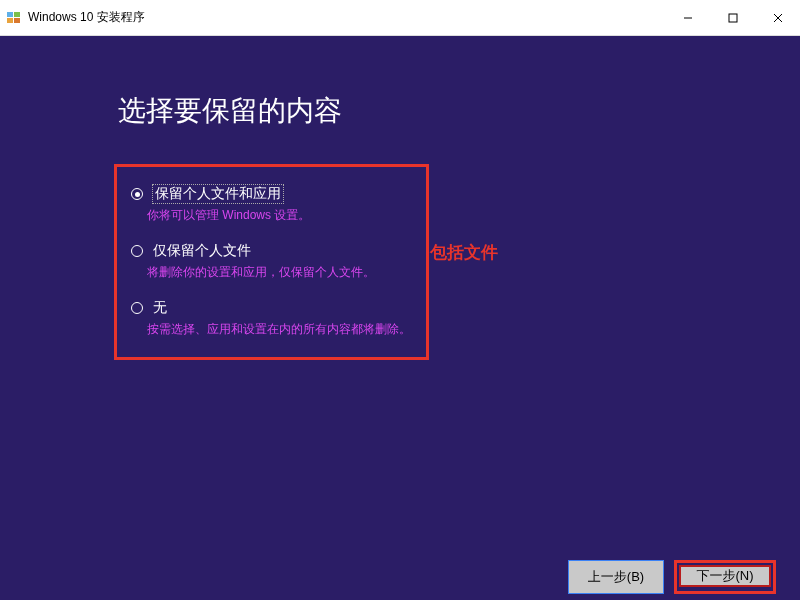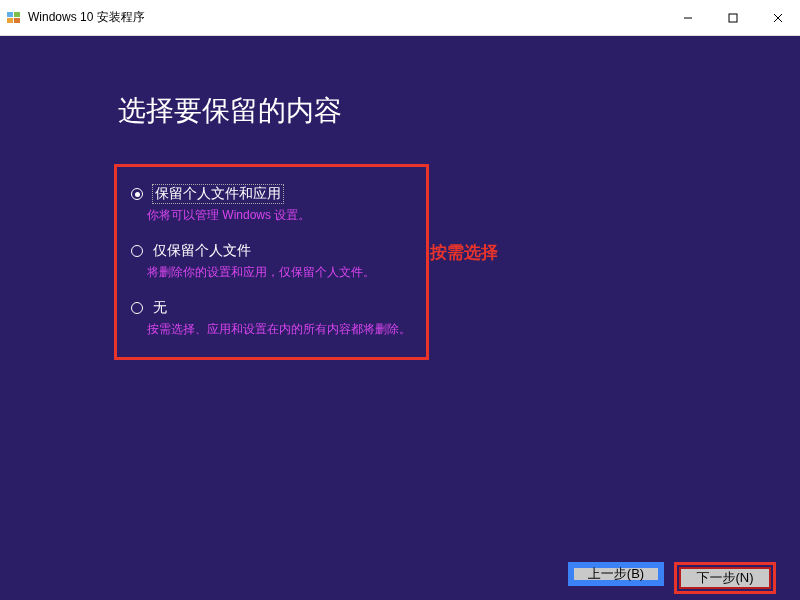--- a/index.html
+++ b/index.html
@@ -112,25 +112,25 @@
     }
     .button-bar {
       position: absolute;
       bottom: 14px;
       right: 24px;
       display: flex;
       gap: 10px;
     }
     .btn {
       width: 96px;
-      height: 24px;
+      height: 34px;
       background: #c9c9c9;
       color: #000;
       font-size: 13px;
-      border: 6px solid #3b82f6;
+      border: 1px solid #3b82f6;
       display: flex;
       align-items: center;
       justify-content: center;
       cursor: pointer;
     }
     .btn-next-wrap {
       border: 3px solid #e8342b;
       padding: 2px;
     }
     .btn-next {
@@ -196,21 +196,21 @@
     <div class="option" style="margin-bottom:0">
       <div class="option-header">
         <span class="radio"></span>
         <span class="option-label">无</span>
       </div>
       <div class="option-desc">按需选择、应用和设置在内的所有内容都将删除。</div>
     </div>
 
   </div>
 
-  <div class="annotation">按需选择</div>
+  <div class="annotation">包括文件</div>
 
   <div class="button-bar">
     <div class="btn">上一步(B)</div>
     <div class="btn-next-wrap">
       <div class="btn btn-next">下一步(N)</div>
     </div>
   </div>
 </div>
 
 </body></html>

